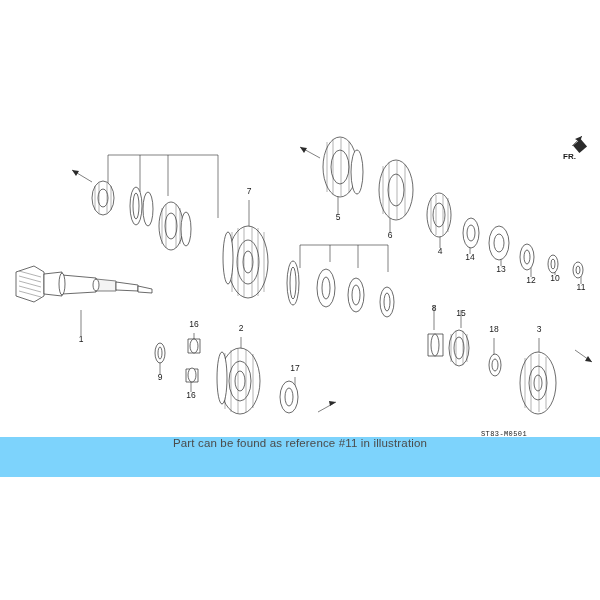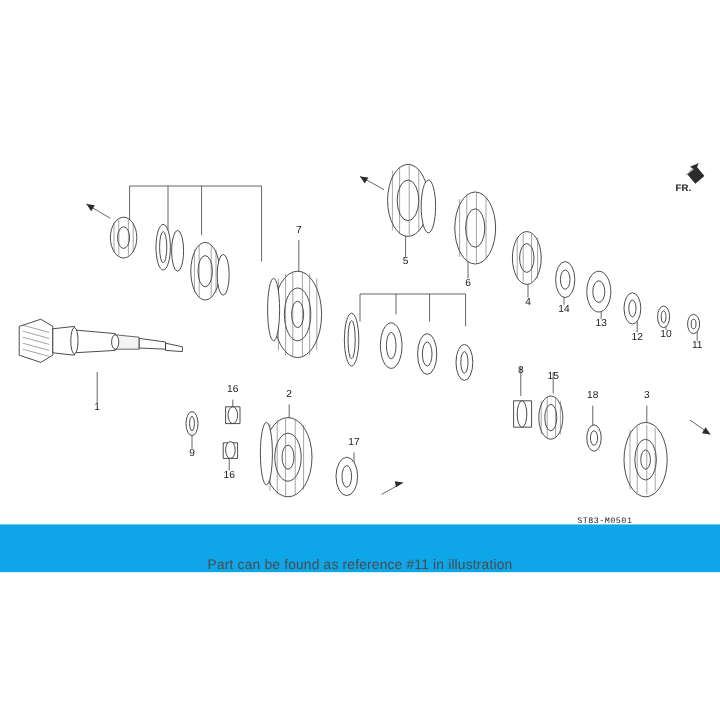--- a/index.html
+++ b/index.html
@@ -26,23 +26,23 @@
   }
   #diagram-svg {
     display: block;
   }
   .caption-bar {
     position: absolute;
     left: 0;
     top: 437px;
     width: 600px;
     height: 40px;
-    background: #0ea5e9;
+    background: #7dd3fc;
     display: flex;
-    align-items: flex-end;
+    align-items: flex-start;
     justify-content: center;
   }
   .caption-text {
     font-size: 11.5px;
     color: #4b4b4b;
     letter-spacing: 0.15px;
   }
   .below-fill {
     position: absolute;
     left: 0;

